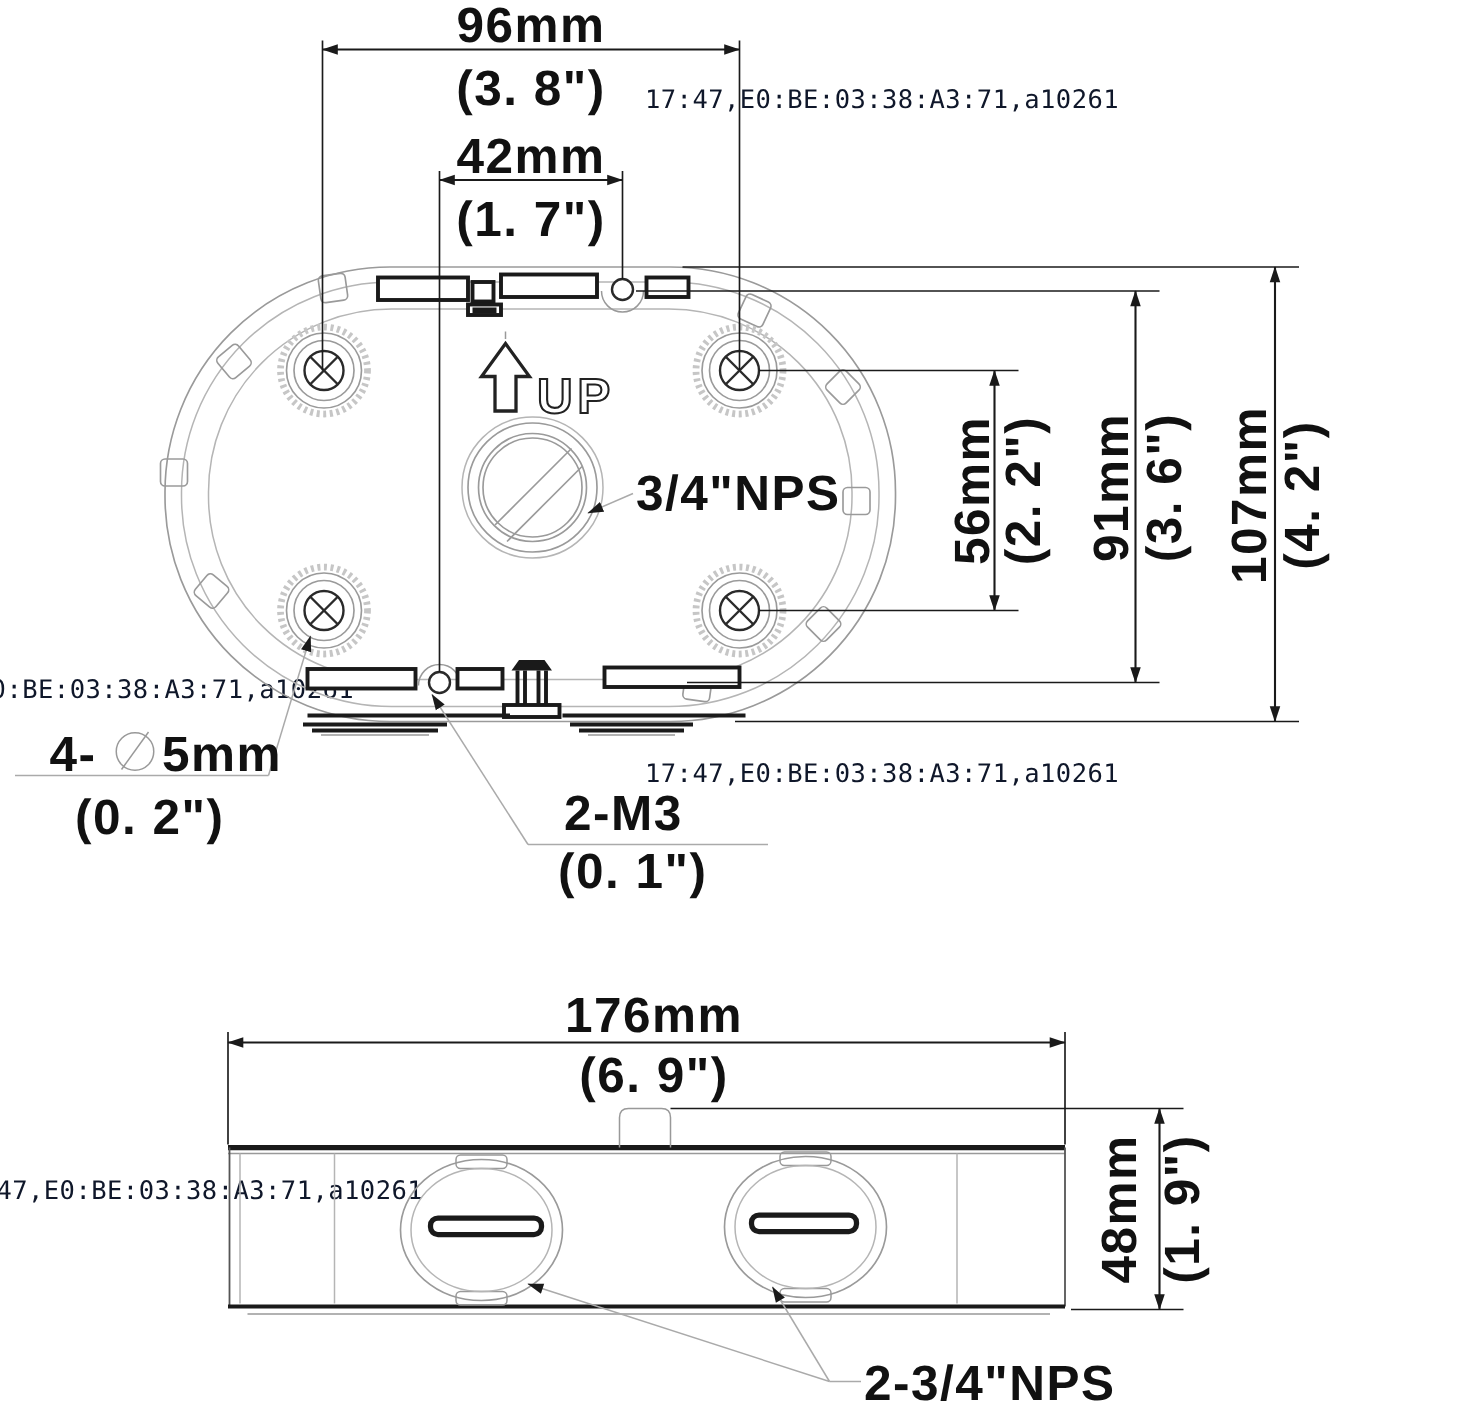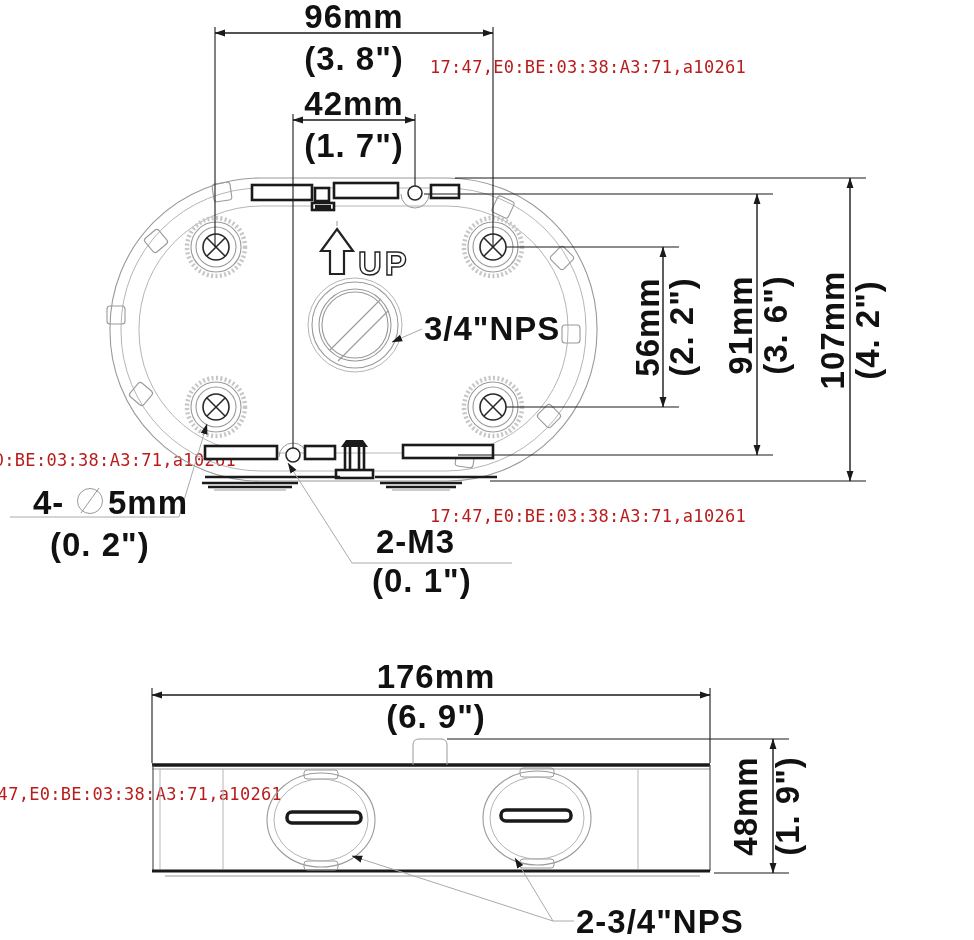--- a/index.html
+++ b/index.html
@@ -1,18 +1,18 @@
 <!DOCTYPE html>
 <html><head>
 <meta charset="utf-8">
 <style>
   html,body{margin:0;padding:0;background:#fff;}
   #stage{position:relative;width:974px;height:940px;background:#ffffff;overflow:hidden;
          font-family:"Liberation Sans", sans-serif;}
-  .wm{position:absolute;font:17px "DejaVu Sans Mono", monospace;color:#b91c1c;
+  .wm{position:absolute;font:17px "DejaVu Sans Mono", monospace;color:#0f172a;
       letter-spacing:.3px;white-space:pre;text-align:right;}
   svg{position:absolute;left:0;top:0;}
   .dim   {stroke:#1a1a1a;stroke-width:1.4;fill:none;}
   .ext   {stroke:#1a1a1a;stroke-width:1.1;fill:none;}
   .plate {stroke:#9a9a9a;stroke-width:1.1;fill:none;}
   .plate2{stroke:#b5b5b5;stroke-width:1;fill:none;}
   .thin  {stroke:#999;stroke-width:1;fill:none;}
   .leader{stroke:#aaa;stroke-width:1;fill:none;}
   .heavy {stroke:#1a1a1a;stroke-width:2.6;fill:#fff;}
   .heavyl{stroke:#1a1a1a;stroke-width:2.6;fill:none;}

